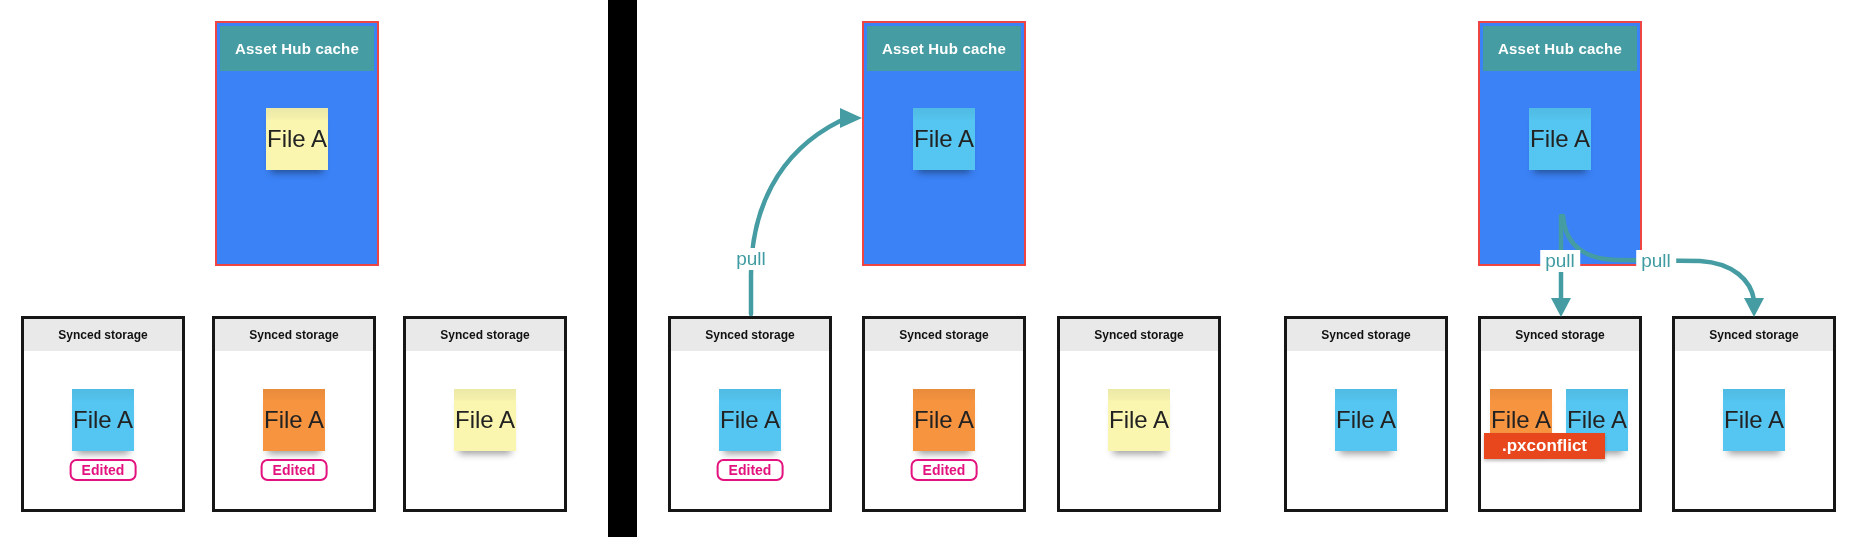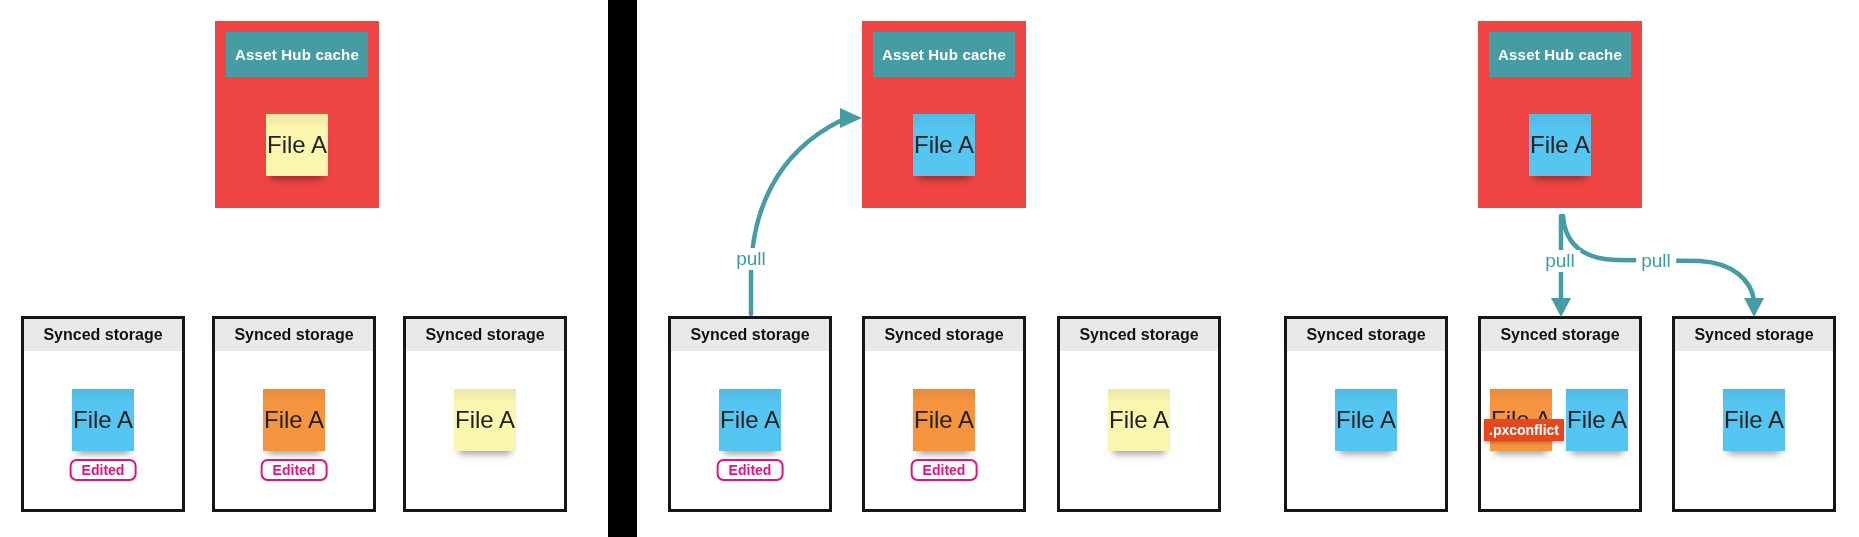--- a/index.html
+++ b/index.html
@@ -3,35 +3,35 @@
 <meta charset="utf-8">
 <style>
   html,body{margin:0;padding:0;}
   body{
     width:1859px;height:537px;position:relative;background:#ffffff;overflow:hidden;
     font-family:"Liberation Sans","DejaVu Sans",sans-serif;
   }
   .divider{position:absolute;top:0;height:537px;width:29px;background:#000;}
   
   .cache{
-    position:absolute;top:21px;width:164px;height:187px;background:#ef4444;
-    border:8px solid #ef4444;box-sizing:border-box;
+    position:absolute;top:21px;width:164px;height:245px;background:#3b82f6;
+    border:2px solid #ef4444;box-sizing:border-box;
   }
   .cache-header{
     position:absolute;top:3px;left:3px;right:3px;height:45px;background:#469CA3;
     color:#fff;font-weight:700;font-size:15px;letter-spacing:.2px;
     display:flex;align-items:center;justify-content:center;
   }
   
   .storage{
     position:absolute;top:316px;width:164px;height:196px;background:#fff;
     border:3px solid #161616;box-sizing:border-box;
   }
   .storage-header{
-    height:32px;background:#E9E9E9;color:#111;font-weight:700;font-size:16px;
+    height:32px;background:#E9E9E9;color:#111;font-weight:700;font-size:12px;
     display:flex;align-items:center;justify-content:center;
   }
   
   .sticky{
     position:absolute;width:62px;height:62px;display:flex;align-items:center;justify-content:center;
     font-size:24px;color:#222;
     background-image:linear-gradient(180deg,rgba(0,0,0,0.06) 0px,rgba(0,0,0,0.02) 11px,rgba(255,255,255,0) 12px);
     box-shadow:0 8px 7px -5px rgba(0,0,0,0.38);
   }
   .sticky.centered{left:50%;margin-left:-31px;}
@@ -43,22 +43,22 @@
   .c-orange{background-color:#F79440;}
   .c-yellow{background-color:#FAF6B0;}
   
   .badge{
     position:absolute;top:140px;left:50%;transform:translateX(-50%);
     border:2px solid #E3127E;color:#E3127E;background:#fff;border-radius:7px;
     font-weight:700;font-size:14px;padding:1px 10px;white-space:nowrap;
   }
   
   .tag{
-    position:absolute;left:3px;top:100px;z-index:3;background:#E8471D;color:#fff;
-    font-weight:700;font-size:14px;padding:3px 5px;white-space:nowrap;
+    position:absolute;left:3px;top:114px;z-index:3;background:#E8471D;color:#fff;
+    font-weight:700;font-size:17px;padding:3px 18px;white-space:nowrap;
     box-shadow:0 2px 3px rgba(0,0,0,0.25);
   }
   
   svg.arrows{position:absolute;left:0;top:0;z-index:2;}
   .flow-label{
     position:absolute;z-index:4;transform:translateX(-50%);
     color:#3F9CA2;font-size:19px;background:#fff;padding:0 5px;line-height:22px;
   }
 </style>
 </head>

